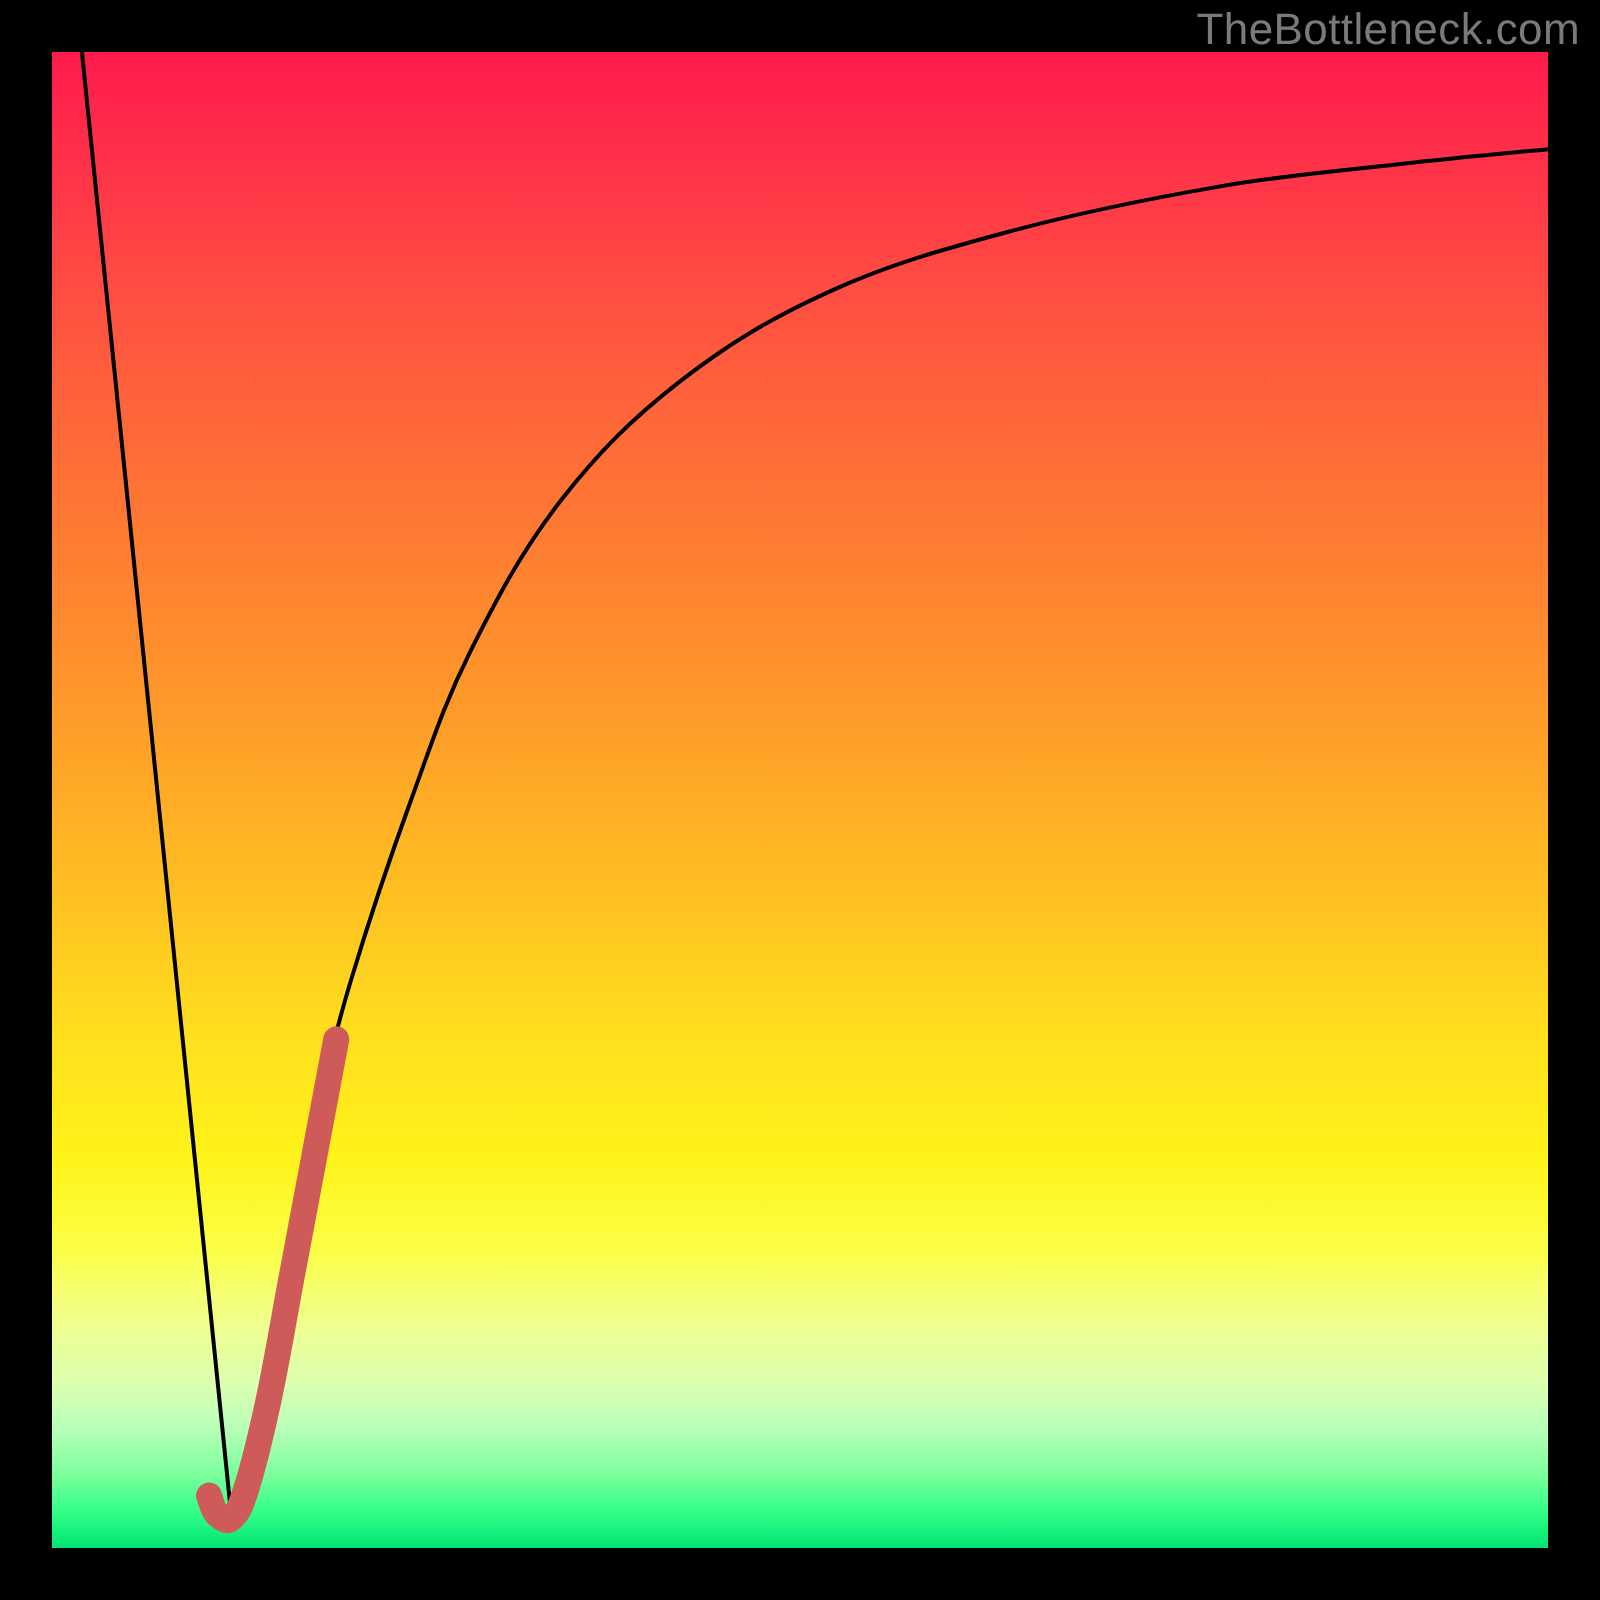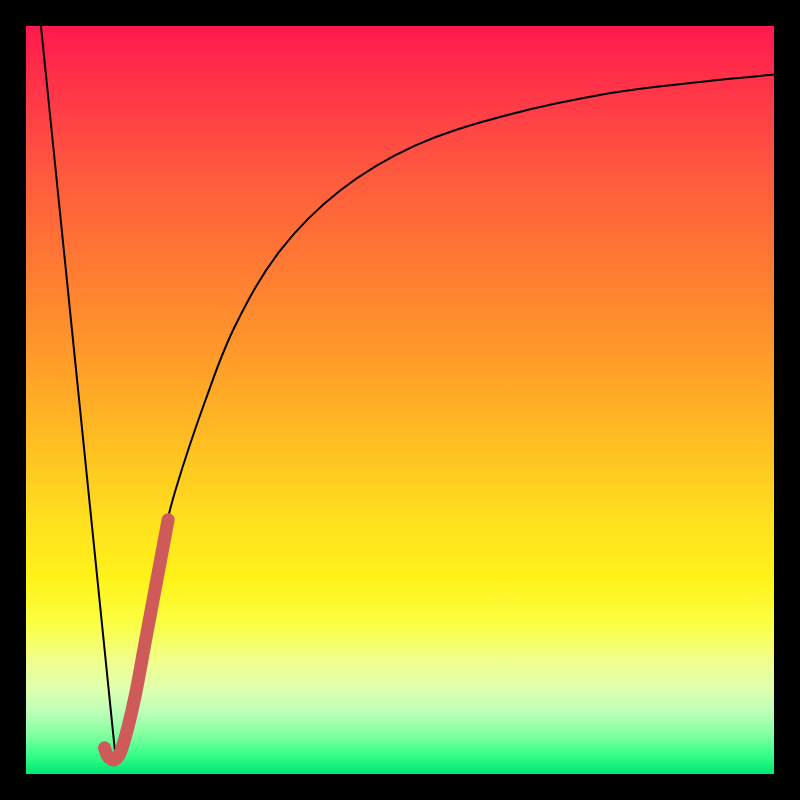--- a/index.html
+++ b/index.html
@@ -61,20 +61,21 @@
     left: 0;
     width: 748px;
     height: 748px;
     overflow: visible;
   }
 </style>
 </head>
 <body>
 
 <div class="frame">
+  <div class="watermark">TheBottleneck.com</div>
 
   <div class="plot">
     <svg class="curves" viewBox="0 0 748 748" preserveAspectRatio="none">
       <path id="series-left-descent" fill="none" stroke-linecap="round" stroke-linejoin="round" d="M 14.96 0 L 89.75999999999999 733.04" stroke="#000000" stroke-width="2"></path>
       <path id="series-right-curve" fill="none" stroke-linecap="round" stroke-linejoin="round" d="M 89.75999999999999 733.04 C 92.4528 722.2687999999999, 99.33440000000002 697.4352, 104.72000000000001 673.2 C 110.10560000000001 648.9648000000001, 114.29440000000001 625.328, 119.68 598.4 C 125.0656 571.472, 129.25439999999998 547.8352, 134.64 523.6 C 140.0256 499.3648, 141.5216 490.688, 149.6 463.76 C 157.67839999999998 436.832, 168.7488 403.6208, 179.51999999999998 374 C 190.29119999999998 344.3792, 195.97600000000003 326.128, 209.44000000000003 299.2 C 222.90400000000002 272.272, 235.47040000000004 248.6352, 254.32000000000002 224.39999999999998 C 273.1696 200.16479999999996, 289.92479999999995 183.40959999999993, 314.15999999999997 164.55999999999995 C 338.3952 145.71039999999996, 359.3392 133.14400000000006, 388.96000000000004 119.68000000000006 C 418.58080000000007 106.21600000000007, 443.71360000000004 99.18480000000001, 478.72 89.75999999999999 C 513.7264 80.33519999999997, 548.4336000000001 73.37879999999993, 583.44 67.31999999999994 C 618.4464 61.261199999999945, 643.5792 59.46600000000001, 673.2 56.10000000000002 C 702.8208000000001 52.73400000000004, 734.5360000000001 49.96640000000001, 748 48.620000000000005" stroke="#000000" stroke-width="2"></path>
       <path id="series-highlight-j" fill="none" stroke-linecap="round" stroke-linejoin="round" d="M 78.53999999999999 721.82 C 79.2132 723.43568, 80.2604 728.7764000000001, 82.28 730.796 C 84.2996 732.8156, 87.06719999999999 735.3288799999999, 89.75999999999999 733.04 C 92.4528 730.75112, 93.87400000000001 728.8512000000001, 97.24000000000001 718.08 C 100.60600000000001 707.3088, 104.4208 692.0496, 108.46 673.2 C 112.49919999999999 654.3504, 115.6408 634.9024000000001, 119.68 613.36 C 123.71920000000001 591.8176, 126.86080000000001 575.0624, 130.9 553.52 C 134.9392 531.9775999999999, 140.1004 504.4512, 142.12 493.67999999999995" stroke="#cf5a5a" stroke-width="13"></path>
     </svg>
   </div>
 </div>
 

